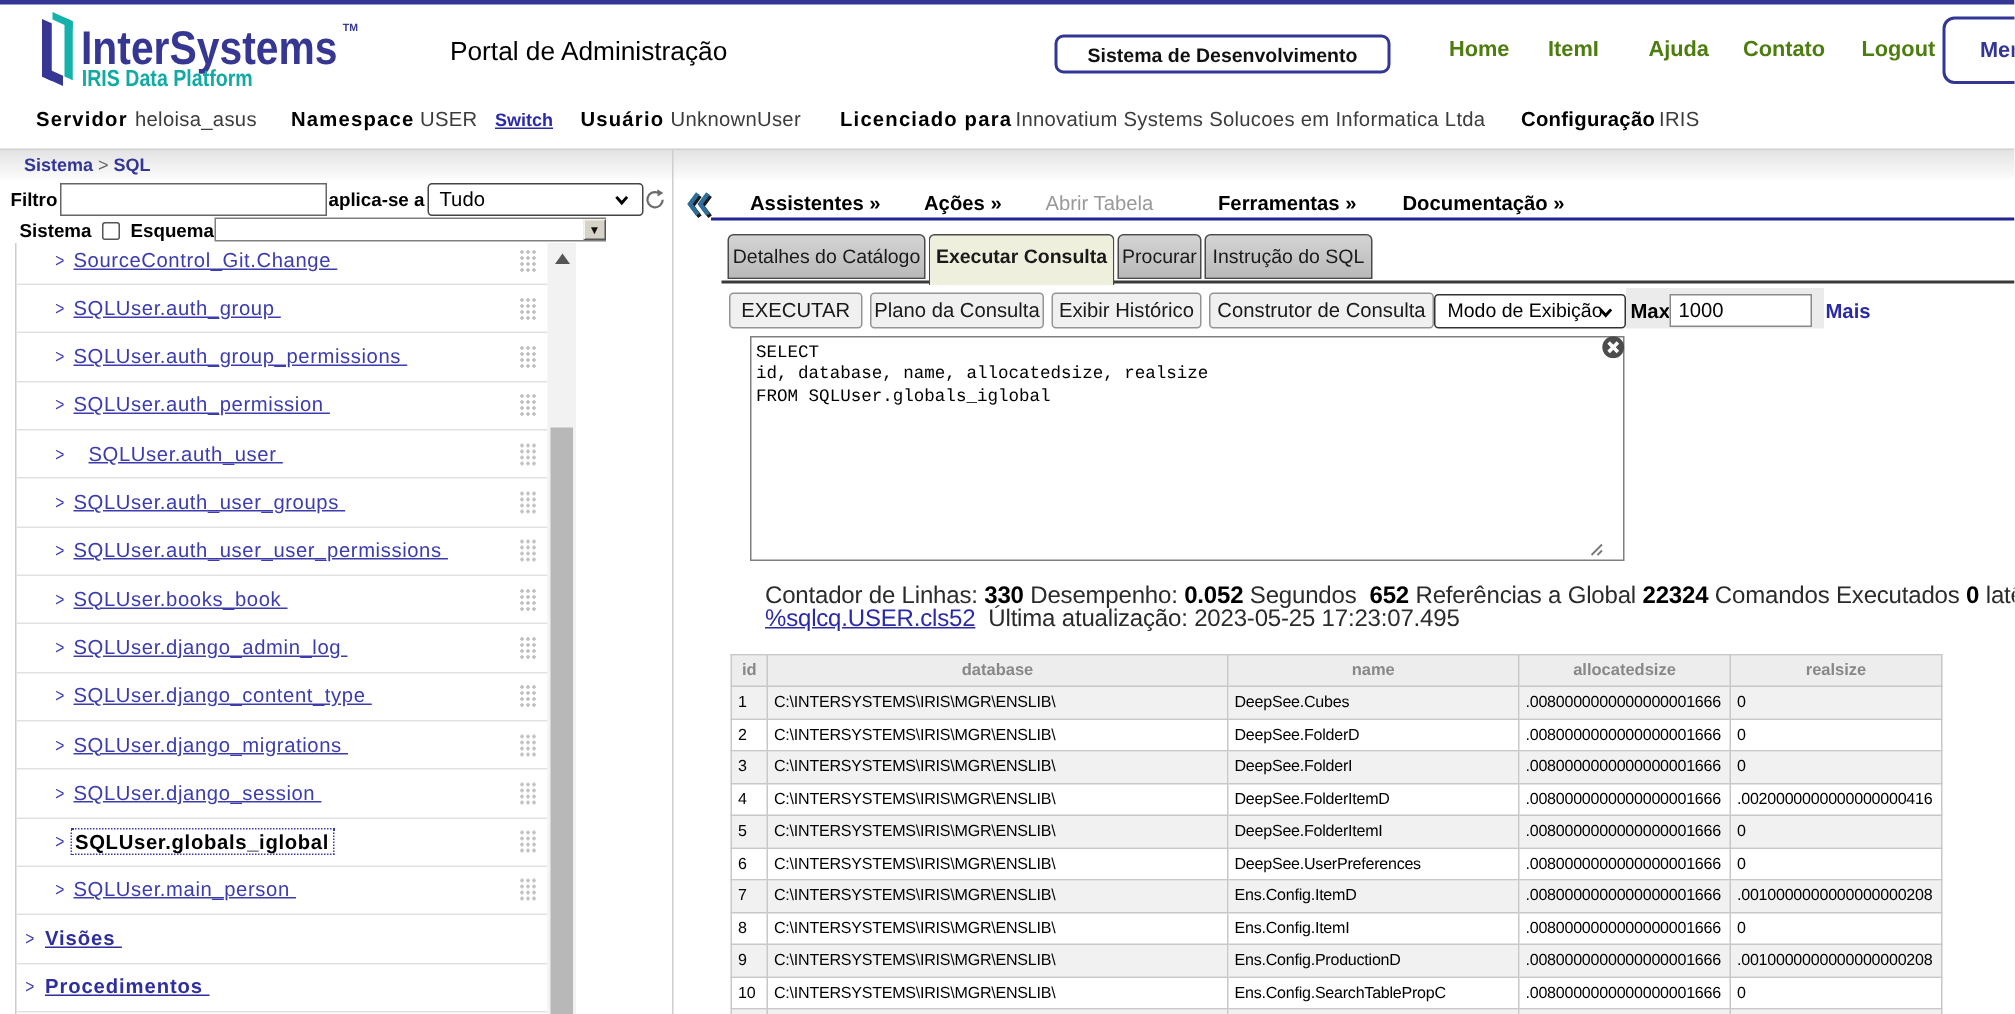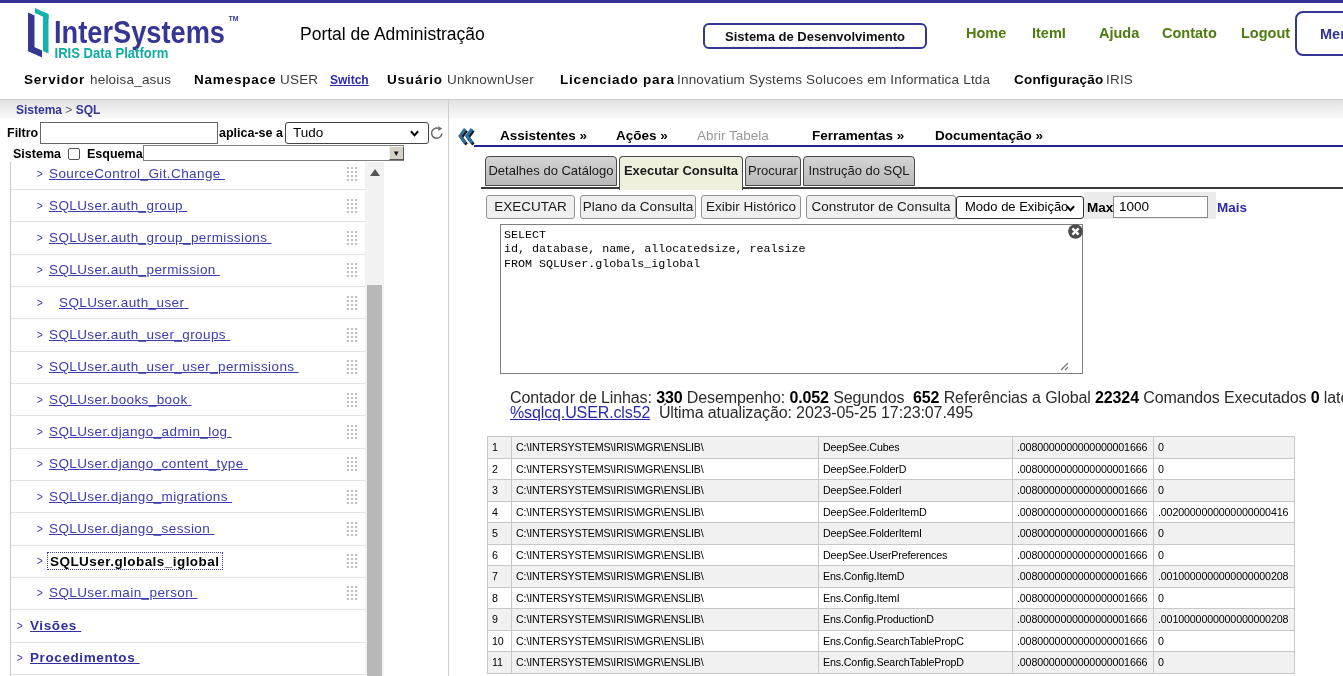--- a/index.html
+++ b/index.html
@@ -291,20 +291,27 @@
 <div class="abs" id="rtab">
 <table>
 <colgroup>
         <col style="width:24px">
         <col style="width:307px">
         <col style="width:194px">
         <col style="width:141px">
         <col style="width:141px">
       </colgroup>
 <tbody>
+        <tr>
+          <th>id</th>
+          <th>database</th>
+          <th>name</th>
+          <th>allocatedsize</th>
+          <th>realsize</th>
+        </tr>
 <tr class="odd">
           <td>1</td>
           <td>C:\INTERSYSTEMS\IRIS\MGR\ENSLIB\</td>
           <td>DeepSee.Cubes</td>
           <td>.0080000000000000001666</td>
           <td>0</td>
         </tr>
 <tr>
           <td>2</td>
           <td>C:\INTERSYSTEMS\IRIS\MGR\ENSLIB\</td>

